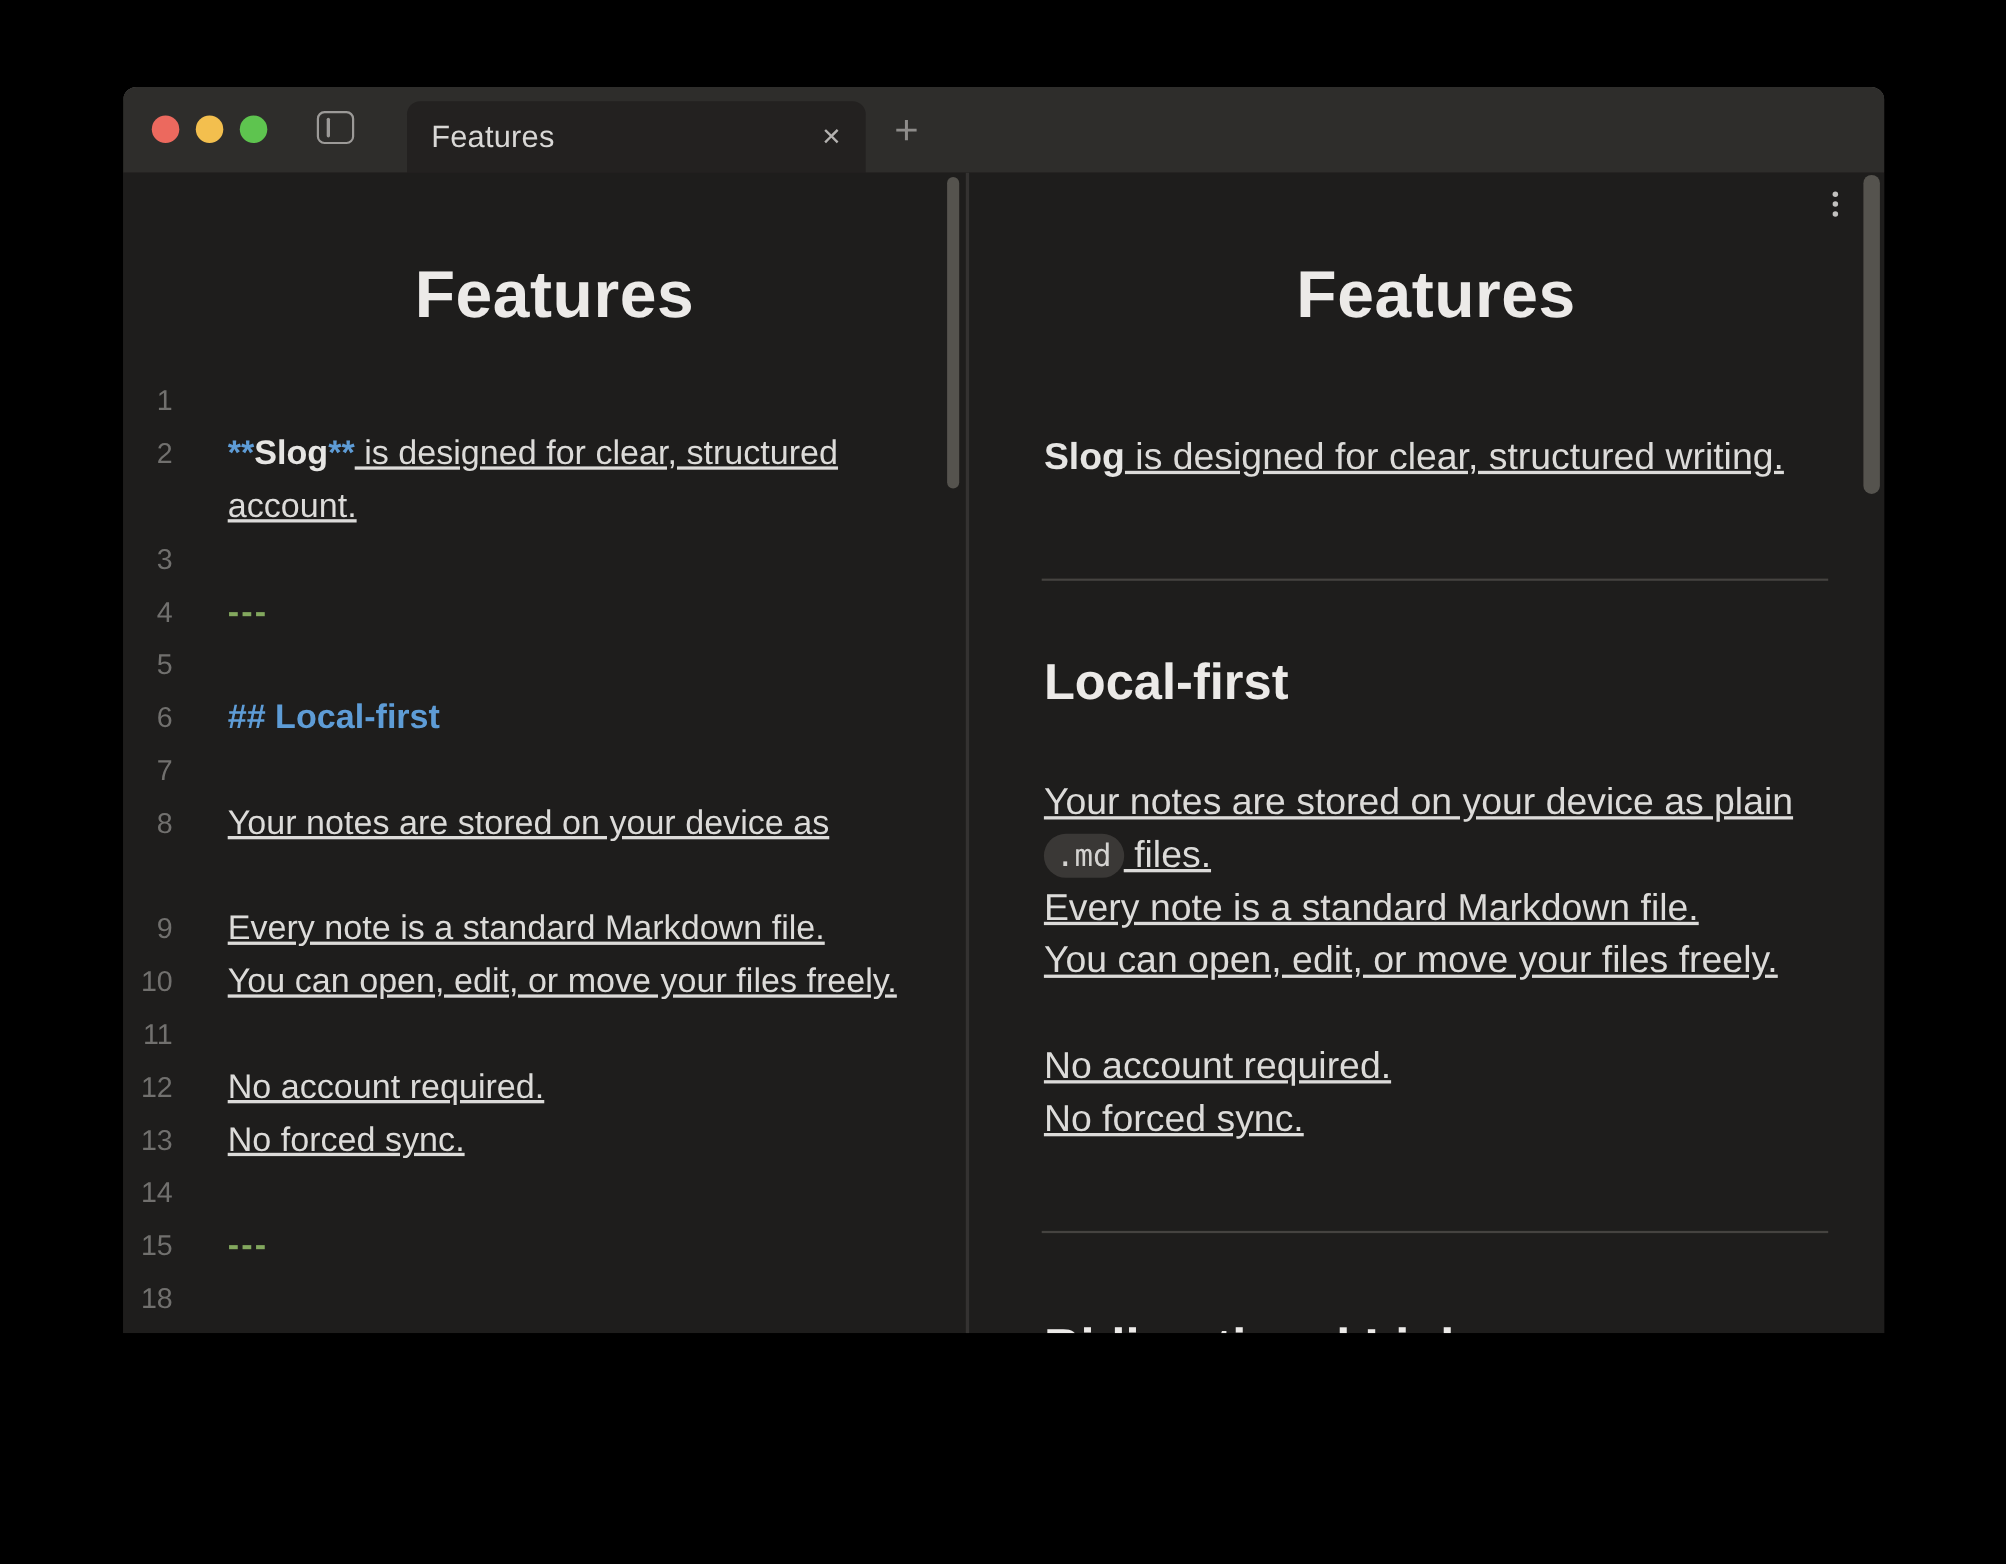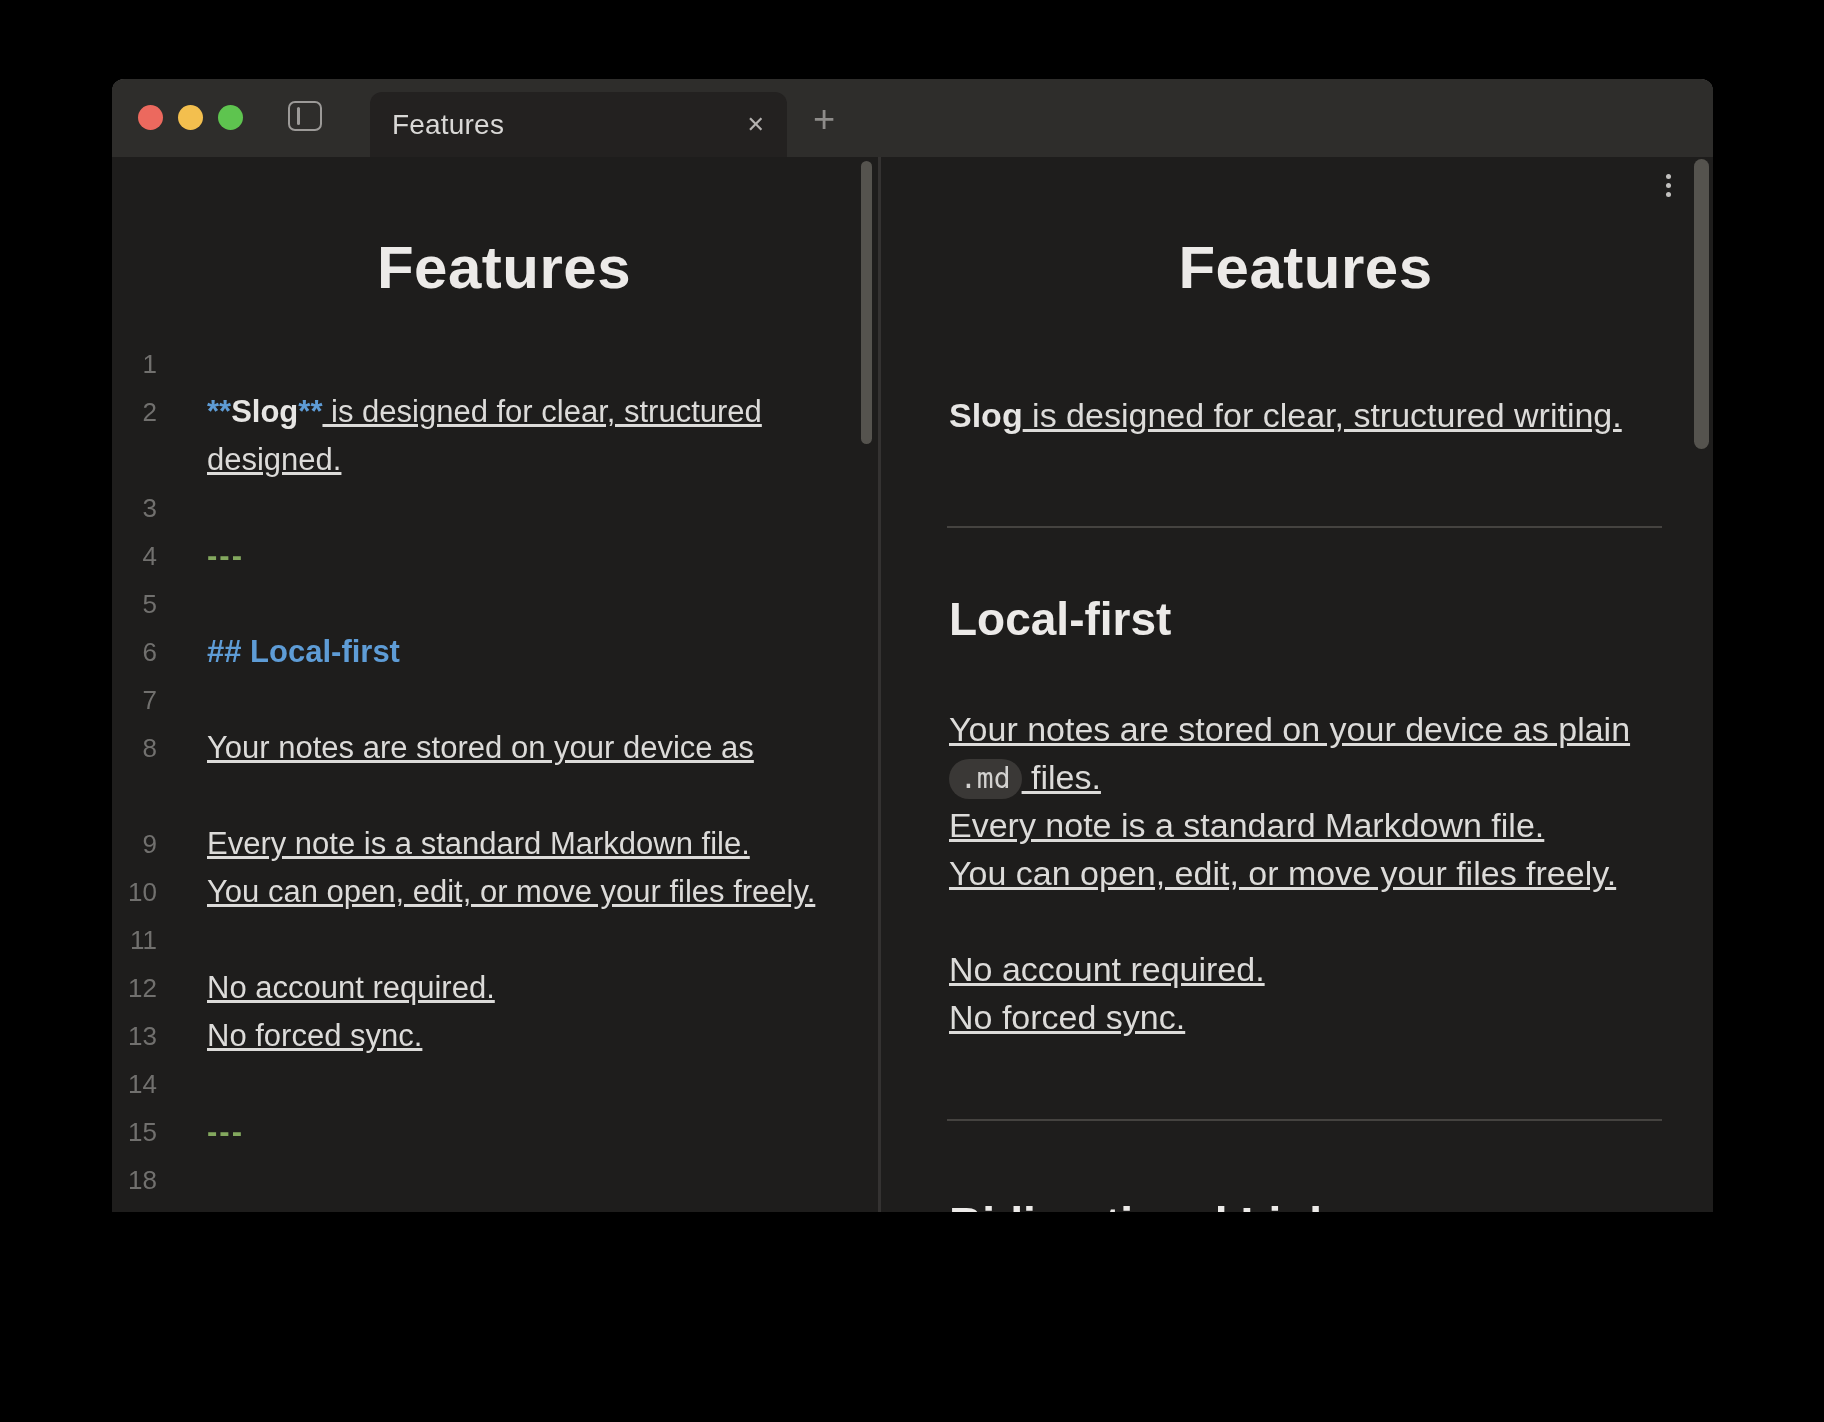--- a/index.html
+++ b/index.html
@@ -96,21 +96,21 @@
           <div class="ed-row">
             <span class="gutter">1</span>
             <span class="ed-text"></span>
           </div>
           <div class="ed-row">
             <span class="gutter">2</span>
             <span class="ed-text"><span class="seg-blue">**</span><span class="seg-bold">Slog</span><span class="seg-blue">**</span><span class="seg-normal"> is designed for clear, structured</span></span>
           </div>
           <div class="ed-row">
             <span class="gutter"></span>
-            <span class="ed-text"><span class="seg-normal">designed.</span></span>
+            <span class="ed-text"><span class="seg-normal">account.</span></span>
           </div>
           <div class="ed-row">
             <span class="gutter">3</span>
             <span class="ed-text"></span>
           </div>
           <div class="ed-row">
             <span class="gutter">4</span>
             <span class="ed-text"><span class="seg-green">---</span></span>
           </div>
           <div class="ed-row">

